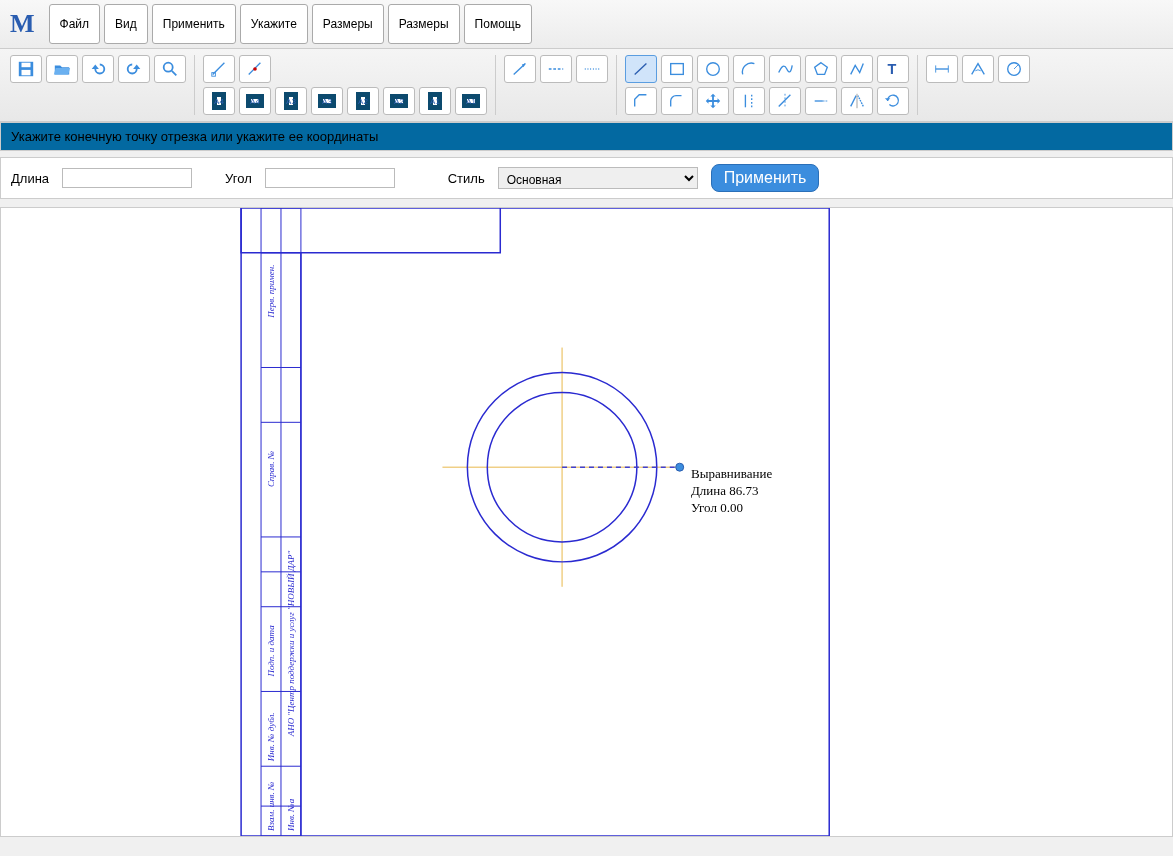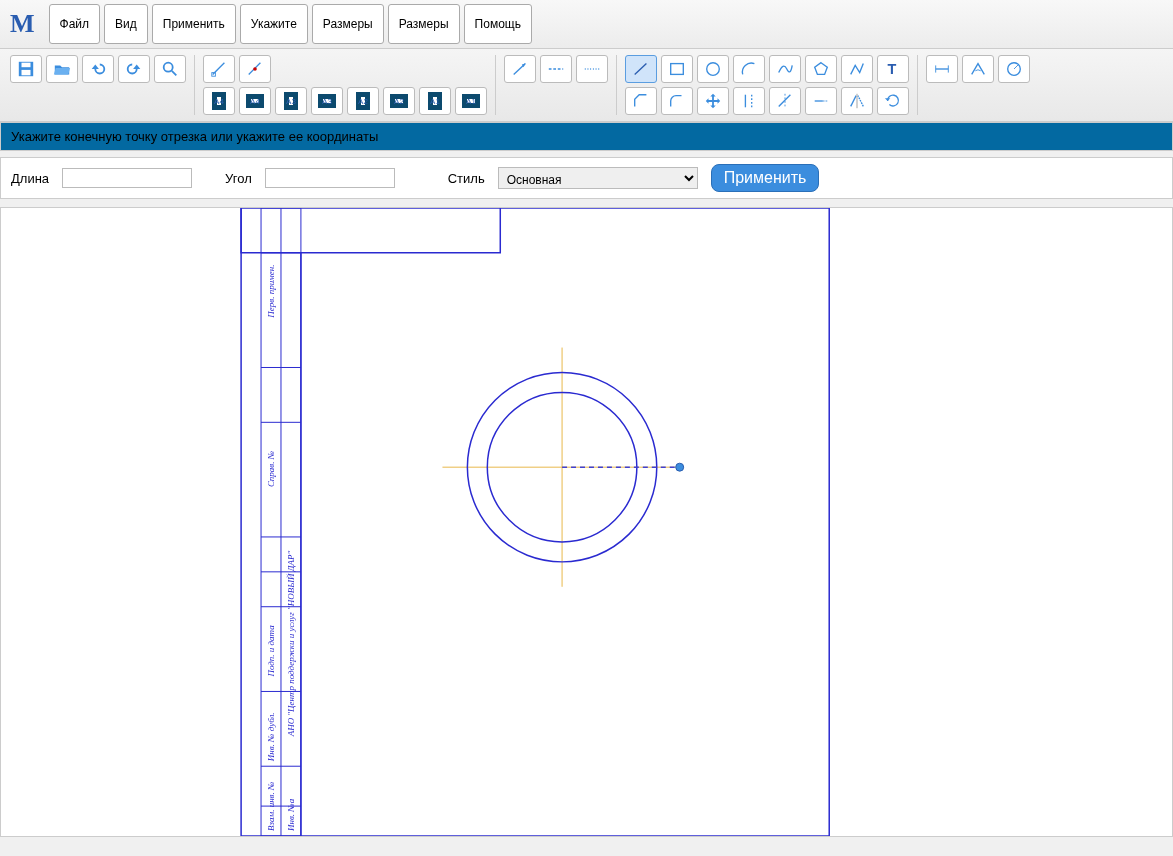--- a/index.html
+++ b/index.html
@@ -439,13 +439,18 @@
     <line x1="562" y1="140" x2="562" y2="380" stroke="#e8b84a" stroke-width="1"></line>
 
     <circle cx="562" cy="260" r="95" fill="none" stroke="#2a2ad0" stroke-width="1.5"></circle>
     <circle cx="562" cy="260" r="75" fill="none" stroke="#2a2ad0" stroke-width="1.5"></circle>
 
     <line x1="562" y1="260" x2="680" y2="260" stroke="#4040d0" stroke-width="1.5" stroke-dasharray="5,4"></line>
 
     <circle cx="680" cy="260" r="4" fill="#3b8dde" stroke="#2a5db0"></circle>
   </svg>
 
+  <div class="tooltip">
+    <div>Выравнивание</div>
+    <div>Длина 86.73</div>
+    <div>Угол 0.00</div>
+  </div>
 </div>
 
 </body></html>

